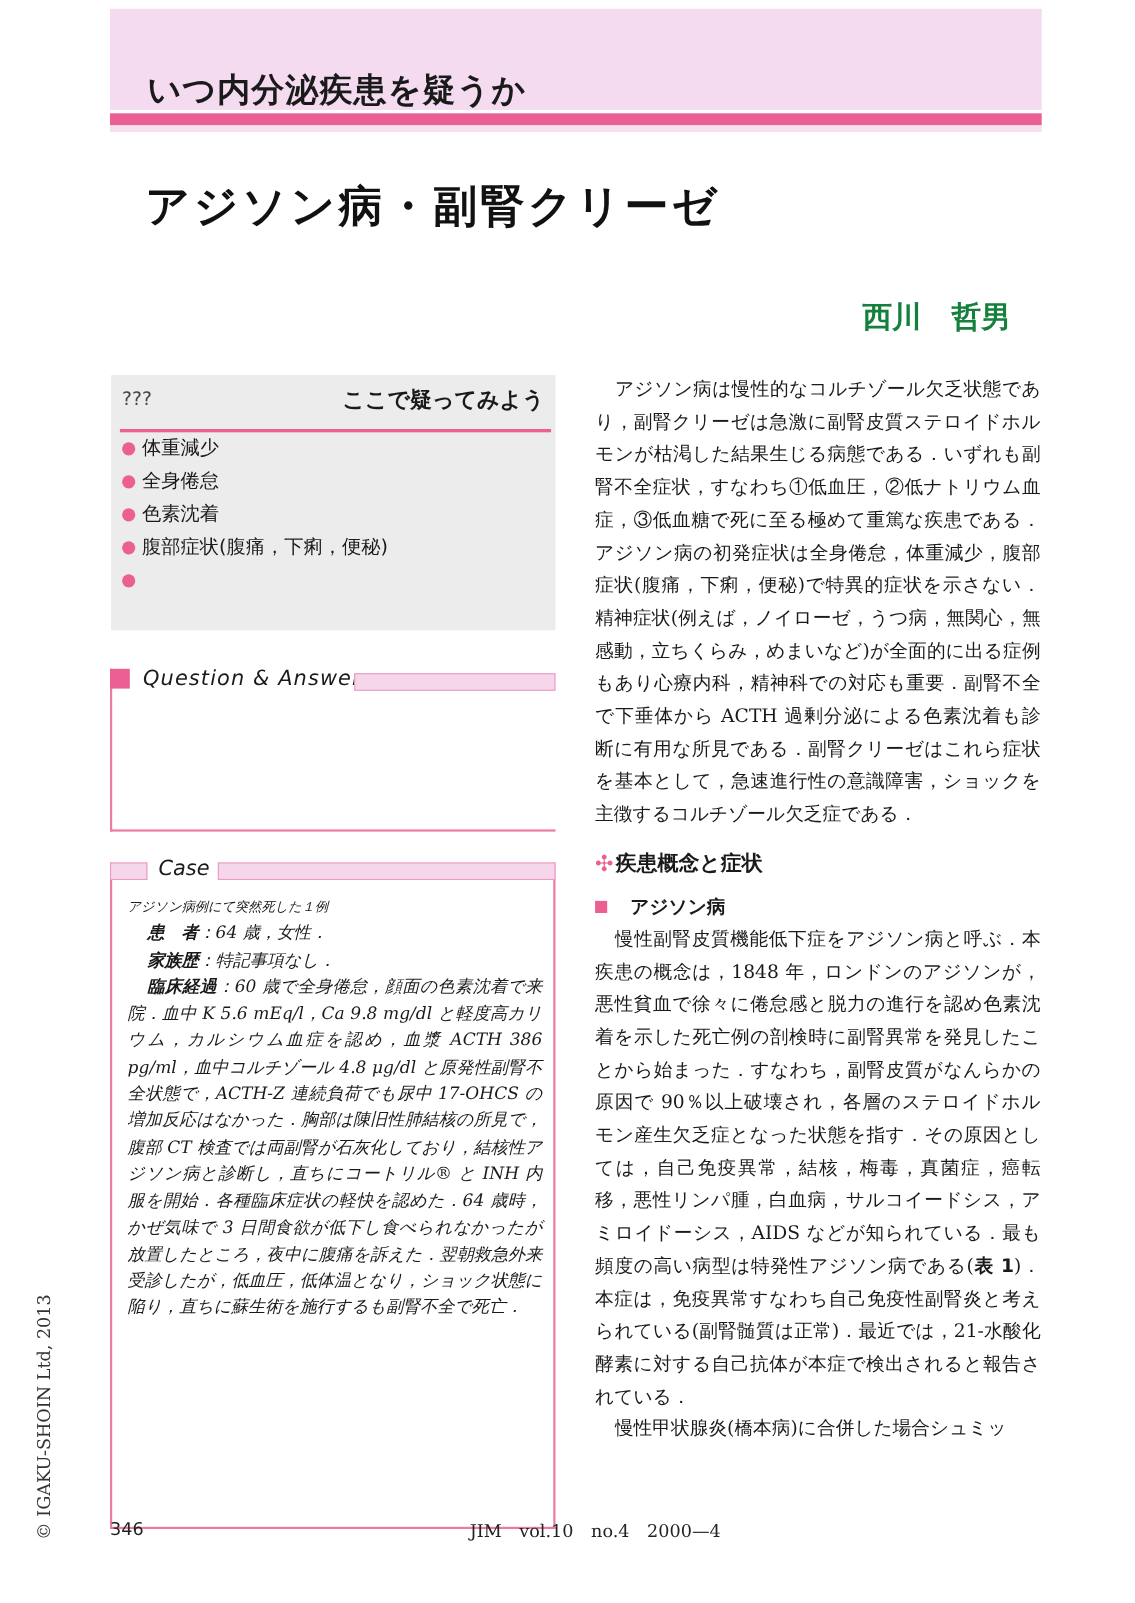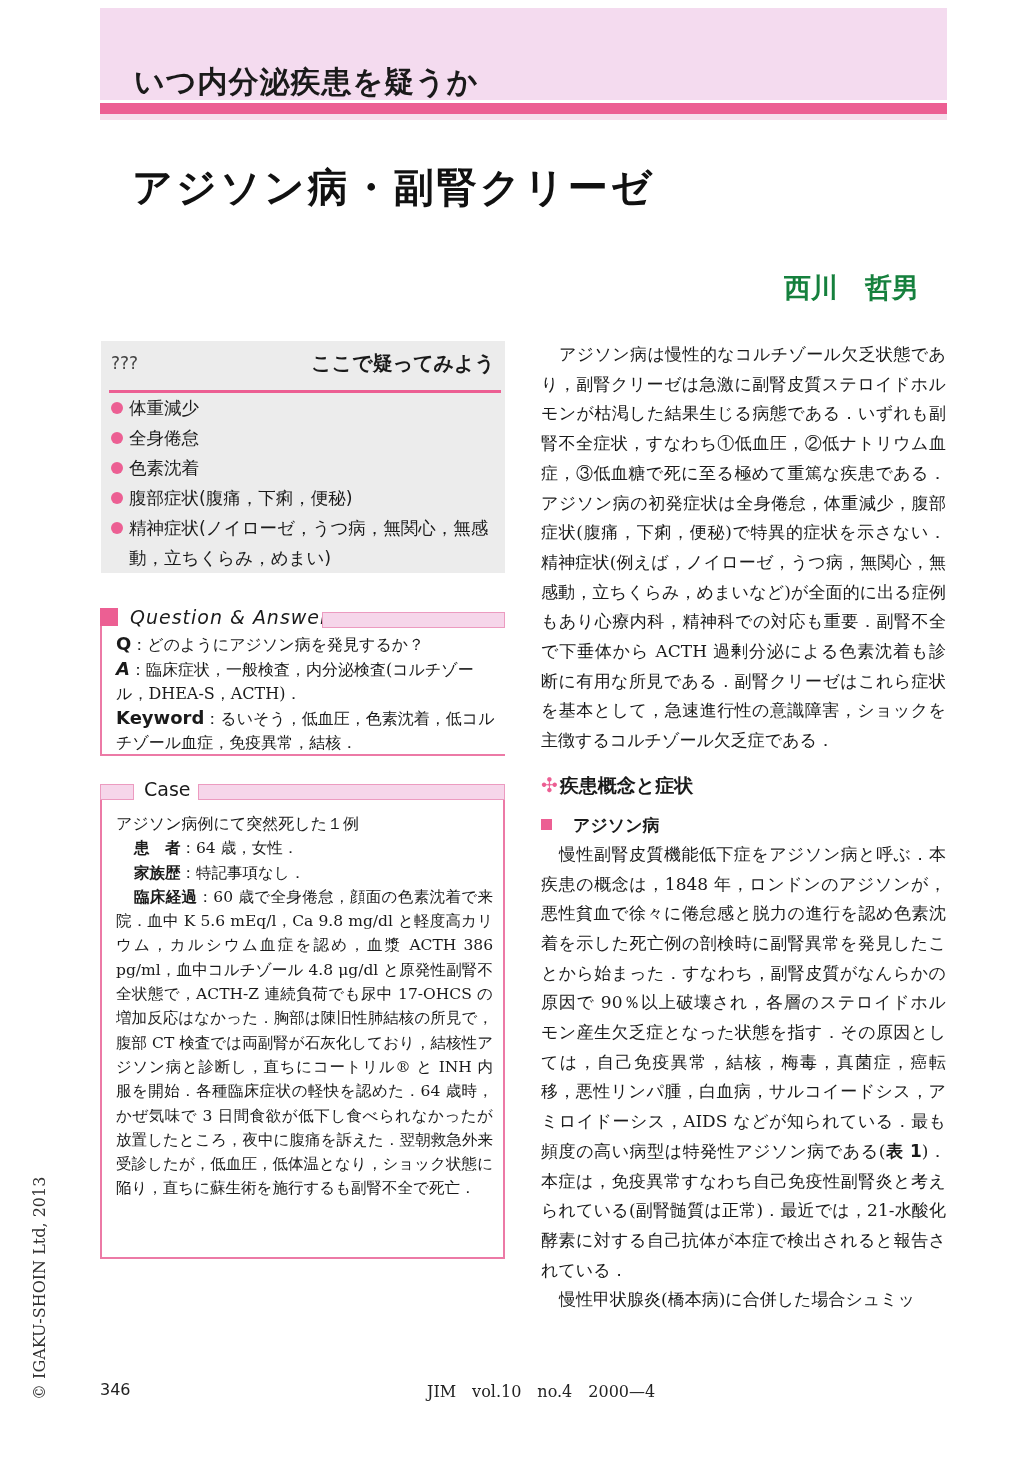--- a/index.html
+++ b/index.html
@@ -76,37 +76,37 @@
     .qa-box .qa-bar {
       position: absolute; left: 220px; right: 0; top: 4px; height: 16px;
       background: #f6d6ea; border: 1px solid #ec9bc0;
     }
     .qa-body { position: absolute; left: 14px; top: 24px; right: 10px; font-size: 16px; line-height: 24px; }
     .qa-line { position: relative; padding-left: 0; }
     .qa-line .lbl { font-family: "DejaVu Sans", sans-serif; font-size: 18px; font-weight: bold; }
     .qa-line .lbl.a { font-style: italic; font-weight: bold; }
 
     .case-box {
-      position: absolute; left: 100px; top: 784px; width: 405px; height: 475px;
-      border-left: 2px solid #ec7aa6; border-right: 2px solid #ec7aa6; border-bottom: 2px solid #ec7aa6;
+      position: absolute; left: 100px; top: 784px; width: 405px; height: 606px;
+      border-left: 2px solid #ec7aa6; border-right: 2px solid #ec7aa6; border-bottom: 2px solid #ec7aa6; font-style: italic;
     }
     .case-box .tab-left {
       position: absolute; left: -2px; top: 0; width: 34px; height: 16px;
       background: #f6d6ea; border: 1px solid #ec9bc0;
     }
     .case-box .case-title {
       position: absolute; left: 42px; top: -6px; font-family: "DejaVu Sans", sans-serif;
       font-size: 19px; color: #1a1a1a;
     }
     .case-box .tab-right {
       position: absolute; left: 96px; right: -2px; top: 0; height: 16px;
       background: #f6d6ea; border: 1px solid #ec9bc0;
     }
     .case-body { position: absolute; left: 14px; top: 28px; right: 10px; font-size: 15.5px; line-height: 24.3px; color: #1a1a1a; }
-    .case-body .case-head { font-family: "DejaVu Sans", sans-serif; font-size: 16px; }
+    .case-body .case-head { font-family: "DejaVu Sans", sans-serif; font-size: 12px; }
     .case-body .row { padding-left: 18px; }
     .case-body .row .k { font-family: "DejaVu Sans", sans-serif; font-weight: bold; }
     .case-body .para { text-indent: 18px; text-align: justify; }
 
     
     .right-col { position: absolute; left: 541px; top: 340px; width: 405px; font-size: 17px; line-height: 29.7px; color: #1a1a1a; }
     .right-col p { text-align: justify; text-indent: 18px; }
     .section-head {
       margin-top: 14px; font-family: "DejaVu Sans", sans-serif; font-weight: bold; font-size: 19px; line-height: 30px;
       display: flex; align-items: center;
@@ -145,39 +145,28 @@
 
 <div class="suspect-box">
   <span class="qmarks">???</span>
   <span class="heading">ここで疑ってみよう</span>
   <div class="rule"></div>
   <ul>
     <li><span class="dot"></span><span>体重減少</span></li>
     <li><span class="dot"></span><span>全身倦怠</span></li>
     <li><span class="dot"></span><span>色素沈着</span></li>
     <li><span class="dot"></span><span>腹部症状(腹痛，下痢，便秘)</span></li>
-    <li><span class="dot"></span><span>精神症状(ノイローゼ，うつ病，無関心，無感動，立ちくらみ，めまい)</span></li>
+    <li><span class="dot"></span></li>
   </ul>
 </div>
 
 <div class="qa-box">
   <div class="tab-sq"></div>
   <span class="qa-title">Question &amp; Answer</span>
   <div class="qa-bar"></div>
-  <div class="qa-body">
-    <div class="qa-line">
-      <span class="lbl">Q</span>：<span>どのようにアジソン病を発見するか？</span>
-    </div>
-    <div class="qa-line">
-      <span class="lbl a">A</span>：<span>臨床症状，一般検査，内分泌検査(コルチゾール，DHEA-S，ACTH)．</span>
-    </div>
-    <div class="qa-line">
-      <span class="lbl">Keyword</span>：<span>るいそう，低血圧，色素沈着，低コルチゾール血症，免疫異常，結核．</span>
-    </div>
-  </div>
 </div>
 
 <div class="case-box">
   <div class="tab-left"></div>
   <span class="case-title">Case</span>
   <div class="tab-right"></div>
   <div class="case-body">
     <div class="case-head">アジソン病例にて突然死した１例</div>
     <div class="row"><span class="k">患　者</span>：<span>64 歳，女性．</span></div>
     <div class="row"><span class="k">家族歴</span>：<span>特記事項なし．</span></div>

